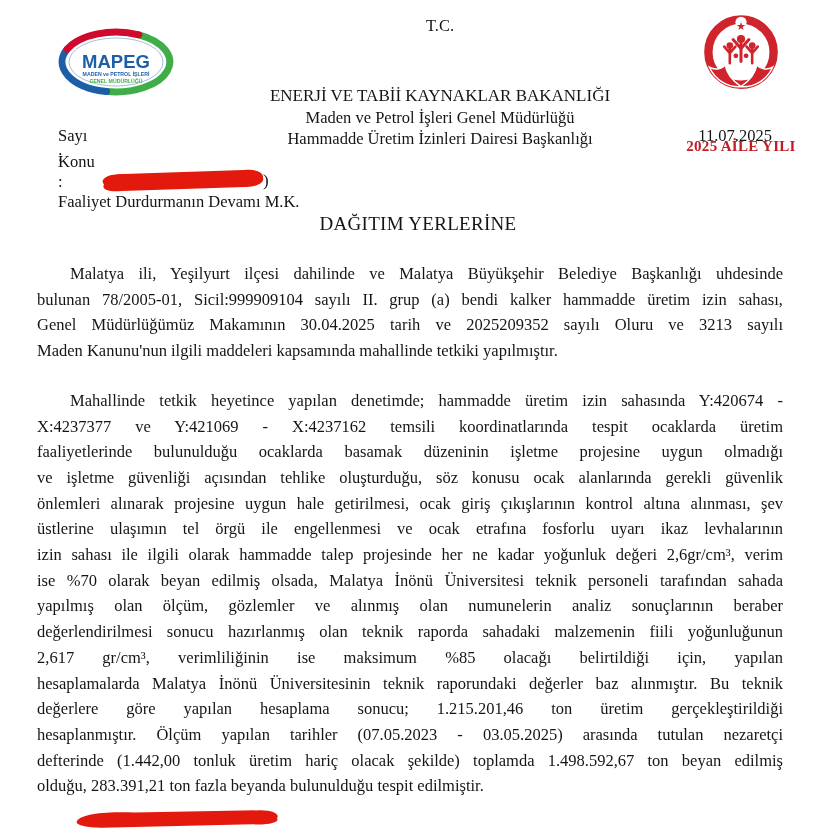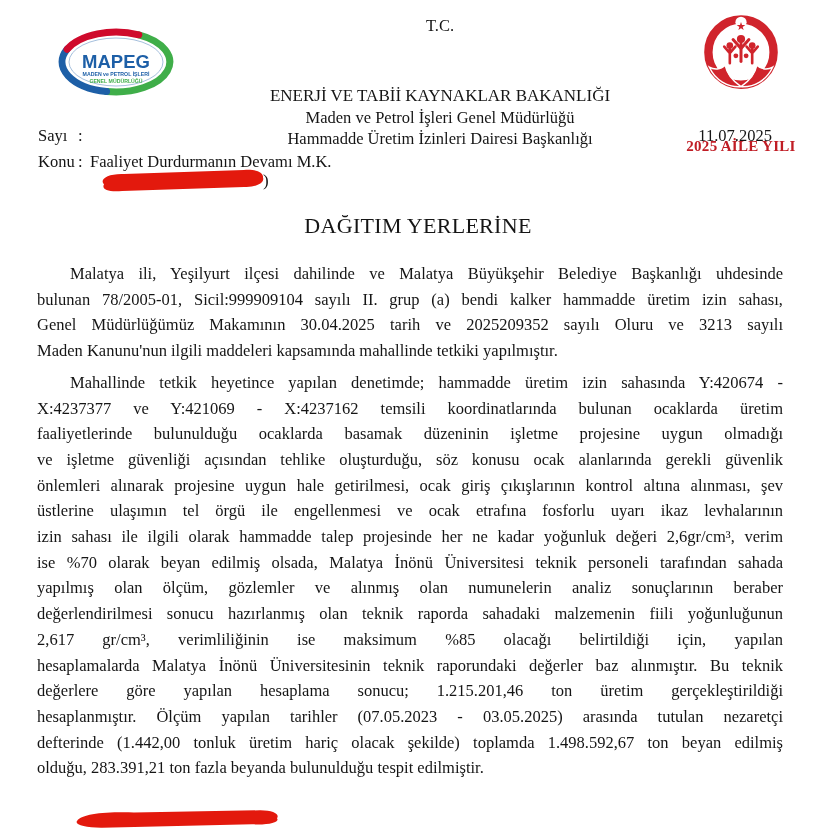--- a/index.html
+++ b/index.html
@@ -18,44 +18,44 @@
   .ministry .l2{font-size:17px;margin-top:48px;}
   .ministry .l3,.ministry .l4{font-size:16.5px;}
   .family-logo{position:absolute;left:697px;top:13px;width:88px;height:82px;}
   .family-caption{
     position:absolute;left:680px;top:94px;width:122px;
     text-align:center;font-size:15px;font-weight:bold;color:#c01d25;
     letter-spacing:.3px;
     margin-top:44px;
   }
   
-  .meta-row{position:absolute;left:38px;font-size:16.5px;display:flex;}
+  .meta-row{position:absolute;left:58px;font-size:16.5px;display:flex;flex-direction:column;}
   .meta-row.sayi{top:126px;}
   .meta-row.konu{top:152px;}
   .meta-label{width:40px;}
   .meta-colon{width:12px;text-align:left;}
   .doc-date{position:absolute;top:126px;right:44px;font-size:16.5px;}
   .redaction-1{position:absolute;left:98px;top:170px;width:168px;height:21px;transform:rotate(-1deg);}
   .redaction-paren{position:absolute;left:263px;top:171px;font-size:17px;}
   
   .salutation{
     position:absolute;left:118px;top:213px;width:600px;
-    text-align:center;font-size:22px;letter-spacing:.3px;
+    text-align:center;font-size:19px;letter-spacing:.3px;
   }
   
   .body-text{position:absolute;left:37px;top:261px;width:746px;font-size:16.5px;}
   .para .line{
     line-height:25.7px;
     text-align:justify;
     text-align-last:justify;
     white-space:normal;
   }
   .para .line.first{text-indent:33px;}
   .para .line.last{text-align-last:left;}
-  .para.p2{margin-top:6px;}
+  .para.p2{margin-top:24px;}
   .redaction-2{position:absolute;left:74px;top:809px;width:208px;height:19px;transform:rotate(-0.5deg);}
 </style>
 </head>
 <body>
 
 <div class="page">
 
   <svg class="mapeg-logo" viewBox="0 0 120 68" aria-hidden="true">
     <path d="M 82.8 6.8 A 54 30 0 0 1 50.6 63.5" fill="none" stroke-width="7" stroke-linecap="round" stroke="#3fae49"></path>
     <path d="M 50.6 63.5 A 54 30 0 0 1 11.1 21.3" fill="none" stroke-width="7" stroke-linecap="round" stroke="#1d5fa7"></path>
@@ -119,21 +119,21 @@
 
   <div class="body-text">
     <div class="para p1">
         <div class="line first">Malatya ili, Yeşilyurt ilçesi dahilinde ve Malatya Büyükşehir Belediye Başkanlığı uhdesinde</div>
         <div class="line">bulunan 78/2005-01, Sicil:999909104 sayılı II. grup (a) bendi kalker hammadde üretim izin sahası,</div>
         <div class="line">Genel Müdürlüğümüz Makamının 30.04.2025 tarih ve 2025209352 sayılı Oluru ve 3213 sayılı</div>
         <div class="line last">Maden Kanunu'nun ilgili maddeleri kapsamında mahallinde tetkiki yapılmıştır.</div>
       </div>
     <div class="para p2">
         <div class="line first">Mahallinde tetkik heyetince yapılan denetimde; hammadde üretim izin sahasında Y:420674 -</div>
-        <div class="line">X:4237377 ve Y:421069 - X:4237162 temsili koordinatlarında bulunan ocaklarda üretim</div>
+        <div class="line">X:4237377 ve Y:421069 - X:4237162 temsili koordinatlarında tespit ocaklarda üretim</div>
         <div class="line">faaliyetlerinde bulunulduğu ocaklarda basamak düzeninin işletme projesine uygun olmadığı</div>
         <div class="line">ve işletme güvenliği açısından tehlike oluşturduğu, söz konusu ocak alanlarında gerekli güvenlik</div>
         <div class="line">önlemleri alınarak projesine uygun hale getirilmesi, ocak giriş çıkışlarının kontrol altına alınması, şev</div>
         <div class="line">üstlerine ulaşımın tel örgü ile engellenmesi ve ocak etrafına fosforlu uyarı ikaz levhalarının</div>
         <div class="line">izin sahası ile ilgili olarak hammadde talep projesinde her ne kadar yoğunluk değeri 2,6gr/cm³, verim</div>
         <div class="line">ise %70 olarak beyan edilmiş olsada, Malatya İnönü Üniversitesi teknik personeli tarafından sahada</div>
         <div class="line">yapılmış olan ölçüm, gözlemler ve alınmış olan numunelerin analiz sonuçlarının beraber</div>
         <div class="line">değerlendirilmesi sonucu hazırlanmış olan teknik raporda sahadaki malzemenin fiili yoğunluğunun</div>
         <div class="line">2,617 gr/cm³, verimliliğinin ise maksimum %85 olacağı belirtildiği için, yapılan</div>
         <div class="line">hesaplamalarda Malatya İnönü Üniversitesinin teknik raporundaki değerler baz alınmıştır. Bu teknik</div>

